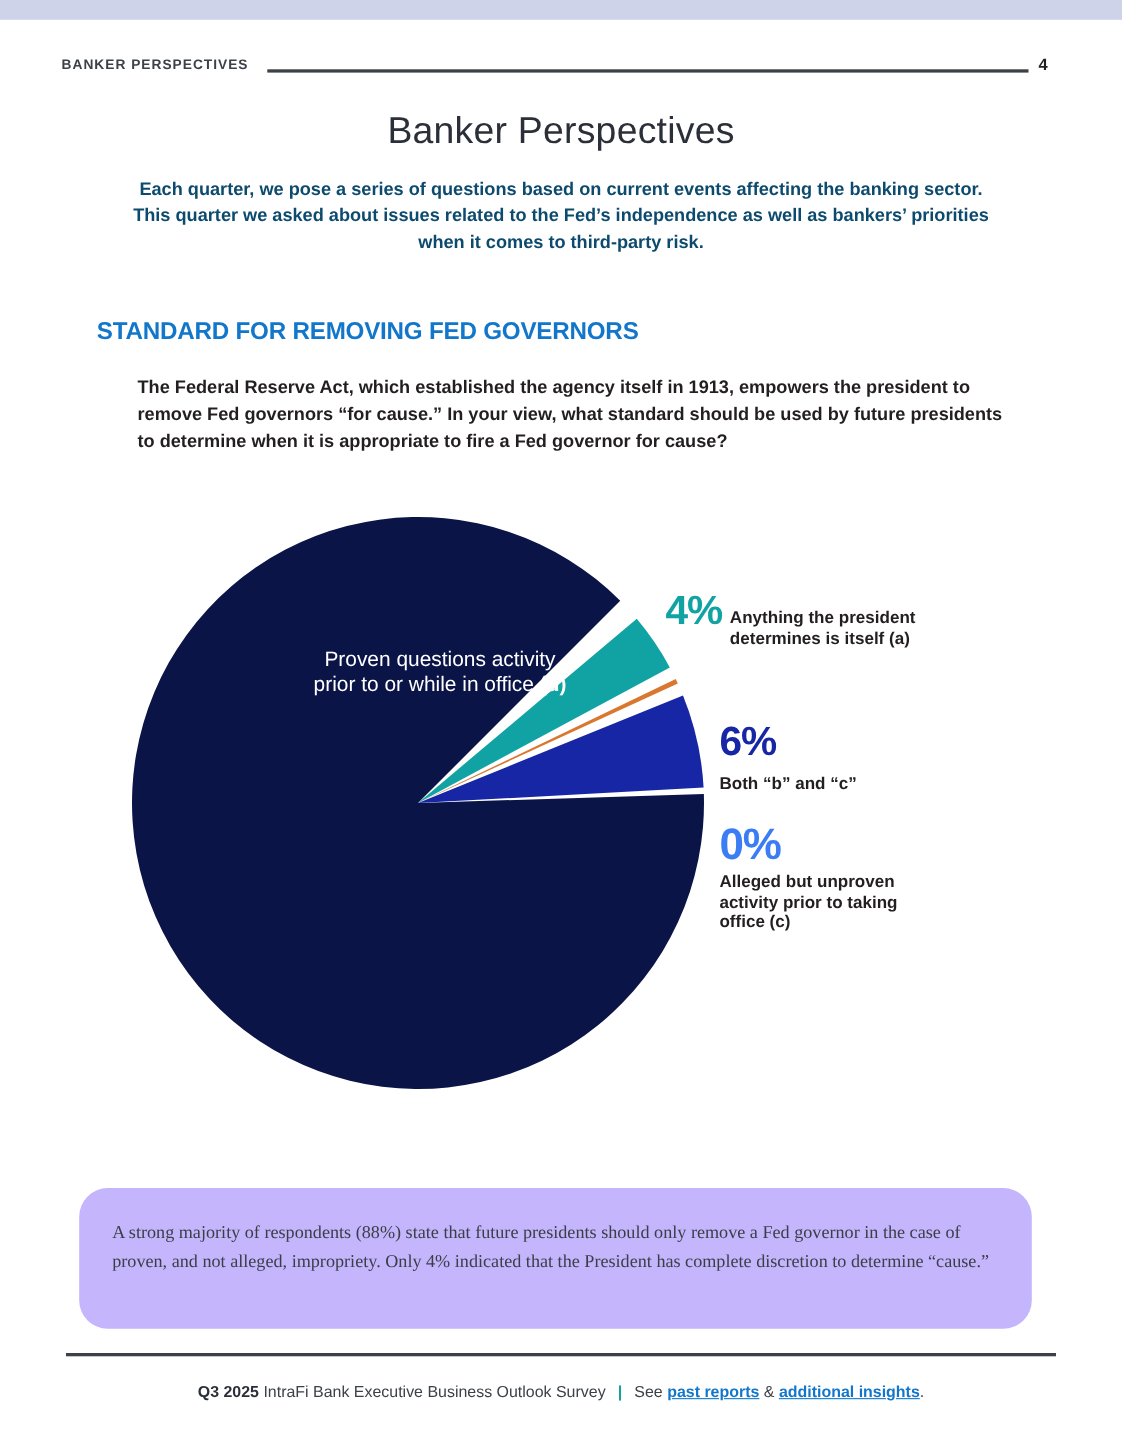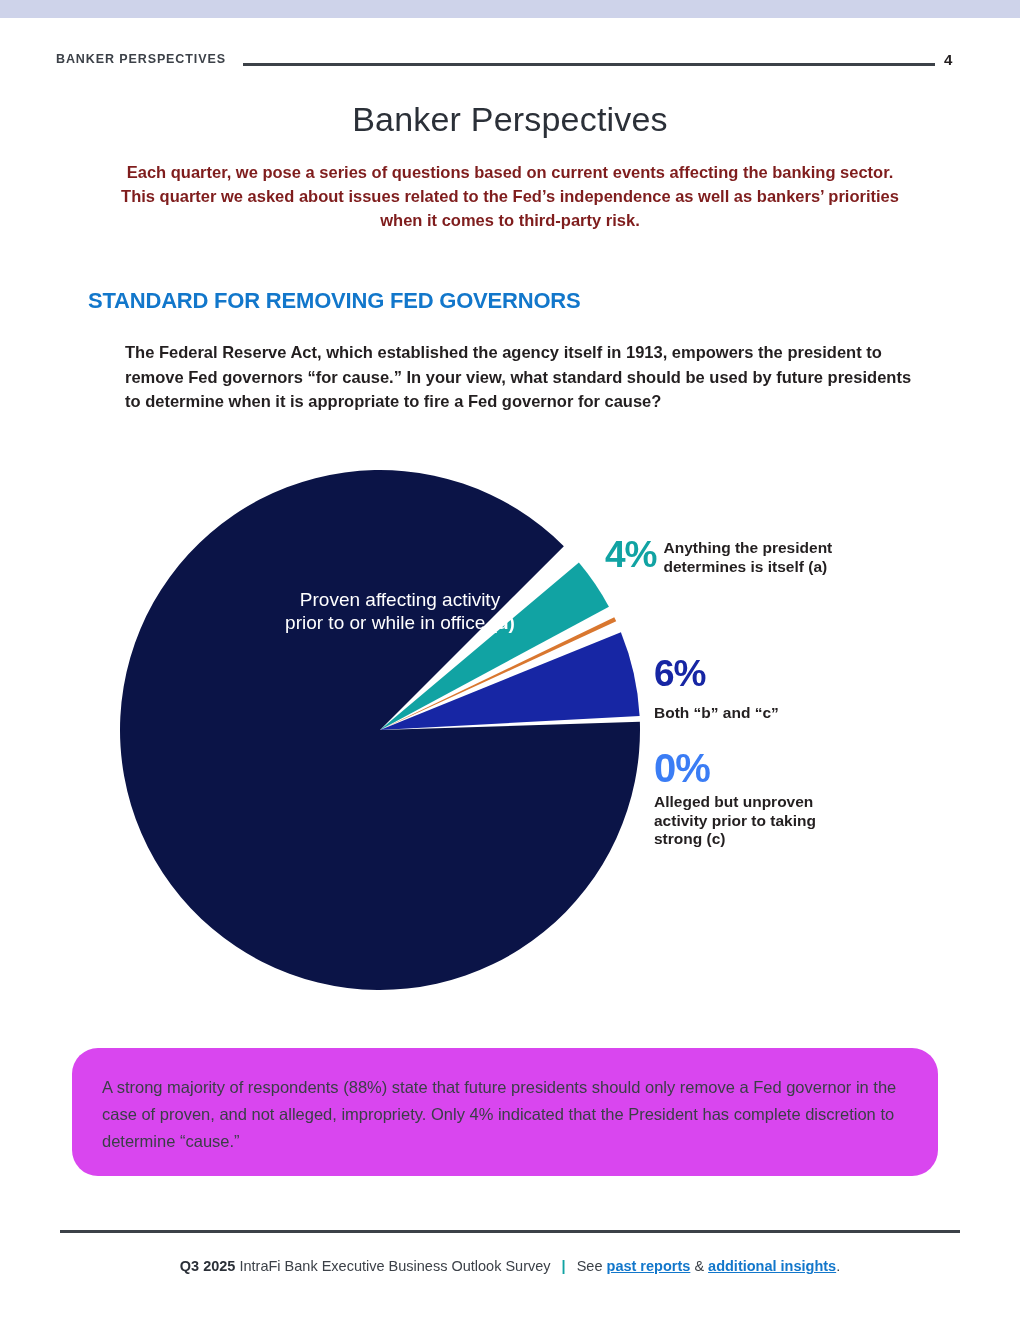--- a/index.html
+++ b/index.html
@@ -38,21 +38,21 @@
     position:absolute;left:0;top:100px;width:1020px;
     text-align:center;
     font-size:34px;font-weight:normal;
     letter-spacing:.2px;
     color:#2b3038;
   }
   .intro{
     position:absolute;left:110px;top:160px;width:800px;
     text-align:center;
     font-size:16.5px;font-weight:bold;line-height:24px;
-    color:#7f1d1d;
+    color:#0c4a6e;
   }
   
   .section-heading{
     position:absolute;left:88px;top:288px;
     font-size:22px;font-weight:bold;letter-spacing:-.2px;
     color:#1277cb;
   }
   .question{
     position:absolute;left:88px;top:340px;width:800px;
     font-size:16.5px;font-weight:bold;line-height:24.5px;
@@ -80,34 +80,34 @@
   .cal .pct{
     font-size:37px;font-weight:bold;letter-spacing:-1px;line-height:37px;
     display:inline-block;vertical-align:top;
   }
   .cal .txt{
     font-size:15.5px;font-weight:bold;line-height:18.5px;color:#231f20;
     display:inline-block;vertical-align:top;
   }
   .cal-4  {left:545px;top:96px;}
   .cal-4 .pct{color:#11a3a3;}
-  .cal-4 .txt{margin-left:7px;margin-top:3px;}
+  .cal-4 .txt{margin-left:7px;margin-top:17px;}
   .cal-1  {left:590px;top:147px;}
   .cal-1 .pct{color:#d9772f;margin-top:18px;}
   .cal-1 .txt{margin-left:7px;margin-top:0px;}
   .cal-6  {left:594px;top:215px;}
   .cal-6 .pct{color:#1726a4;display:block;}
   .cal-6 .txt{display:block;margin-top:12px;}
   .cal-0  {left:594px;top:308px;}
   .cal-0 .pct{color:#3b7df5;display:block;font-size:40px;line-height:40px;}
   .cal-0 .txt{display:block;margin-top:5px;}
   
   .callout{
-    position:absolute;left:72px;top:1048px;width:866px;height:128px;
-    background:#d946ef;border-radius:26px;
+    position:absolute;left:72px;top:1080px;width:866px;height:128px;
+    background:#c4b5fd;border-radius:26px;font-family:Liberation Serif, serif;
   }
   .callout-text{
     position:absolute;left:30px;top:26px;width:805px;
     font-size:16.5px;line-height:27px;color:#3a3f46;font-weight:normal;
   }
   
   .footer-rule{
     position:absolute;left:60px;top:1230px;width:900px;height:3px;
     background:#3c4148;
   }
@@ -141,37 +141,37 @@
   <svg class="pie-svg" width="900" height="580" viewBox="0 0 900 580">
     <g id="pie-slices">
         <path d="M 320 290 L 518.8795642387922 122.5278562620395 A 260 260 0 0 1 548.9241119123822 166.73706564774977 Z" fill="#11a3a3"></path>
         <path d="M 320 290 L 554.2800255437438 177.24863800723847 A 260 260 0 0 1 556.2121261569476 181.35456081172003 Z" fill="#d9772f"></path>
         <path d="M 320 290 L 560.8974440266777 192.18169158376494 A 260 260 0 0 1 579.619534284815 275.93950862395843 Z" fill="#1726a4"></path>
         <path d="M 320 290 L 579.8717056950902 281.83320263968665 A 260 260 0 1 1 503.8477631085023 106.15223689149761 Z" fill="#0b1447"></path>
       </g>
   </svg>
 
   <div class="pie-center-label">
-    <span>Proven affecting activity</span><br>
+    <span>Proven questions activity</span><br>
     <span>prior to or while in office </span><b>(d)</b>
   </div>
 
   <div class="cal cal-4">
     <span class="pct">4%</span><span class="txt"><span>Anything the president</span><br><span>determines is itself </span><span>(a)</span></span>
   </div>
 
 
   <div class="cal cal-6">
     <span class="pct">6%</span>
       <span class="txt">Both “b” and “c”</span>
   </div>
 
   <div class="cal cal-0">
     <span class="pct">0%</span>
-      <span class="txt"><span>Alleged but unproven</span><br><span>activity prior to taking</span><br><span>strong </span><b>(c)</b></span>
+      <span class="txt"><span>Alleged but unproven</span><br><span>activity prior to taking</span><br><span>office </span><b>(c)</b></span>
   </div>
 </div>
 
 <div class="callout">
   <div class="callout-text">A strong majority of respondents (88%) state that future presidents should only remove a Fed governor in the case of proven, and not alleged, impropriety. Only 4% indicated that the President has complete discretion to determine “cause.”</div>
 </div>
 
 <div class="footer-rule"></div>
 <div class="footer">
   <span class="q">Q3 2025</span>

